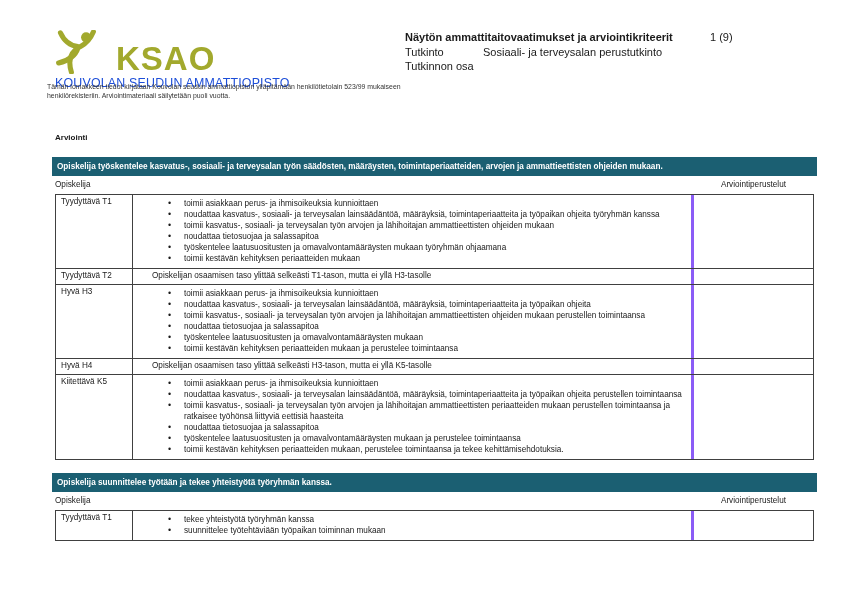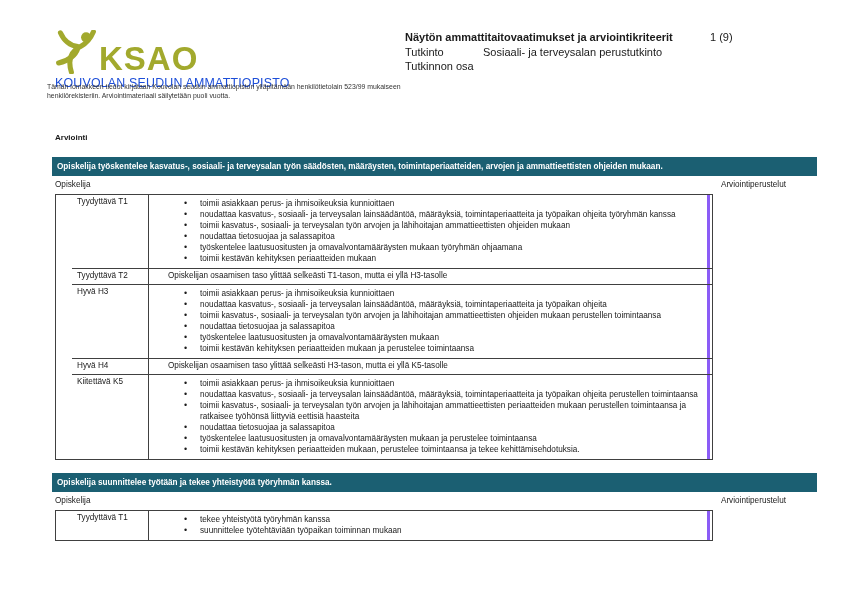--- a/index.html
+++ b/index.html
@@ -8,21 +8,21 @@
     font-family: "Liberation Sans", sans-serif;
     background: #ffffff;
     color: #1a1a1a;
     overflow: hidden;
   }
   .page { position: relative; width: 842px; height: 595px; background: #fff; }
 
   
   .top { position: relative; height: 133px; }
   .logo-block { position: absolute; left: 55px; top: 30px; }
-  .logo-row { display: flex; align-items: flex-end; gap: 2px; }
+  .logo-row { display: flex; align-items: flex-end; gap: 19px; }
   .logo-figure { width: 42px; height: 44px; display: block; }
   .logo-name {
     font-size: 33px; font-weight: bold; letter-spacing: 1px;
     color: #a2a92d; line-height: 0.9;
   }
   .logo-sub {
     margin-top: 2px; font-size: 12.4px; font-weight: normal;
     color: #1d4ed8; letter-spacing: 0.2px; white-space: nowrap;
   }
   .disclaimer {
@@ -48,24 +48,23 @@
     display: flex; align-items: center;
     padding: 3px 5px;
   }
   .col-labels {
     display: flex; justify-content: space-between;
     margin: 4px 3px 5px 3px; font-size: 8.2px;
   }
   .col-labels .right { padding-right: 28px; }
 
   .tbl {
-    margin-left: 3px; width: 658px;
+    margin-left: 3px; width: 759px;
     border: 1px solid #404040;
     font-size: 8.2px;
-    padding-left: 16px;
   }
   .trow { display: grid; grid-template-columns: 77px 561px 119px; }
   .trow + .trow { border-top: 1px solid #404040; }
   .cell { padding: 1px 3px 2px 3px; }
   .cell.grade { border-right: 1px solid #404040; padding-left: 5px; padding-top: 2px; white-space: nowrap; }
   .cell.criteria { border-right: 3px solid #8b5cf6; }
   .cell.right-col { }
   .criteria ul { list-style: none; margin: 2px 0 2px 30px; }
   .criteria li {
     position: relative; padding-left: 18px; line-height: 11px;

